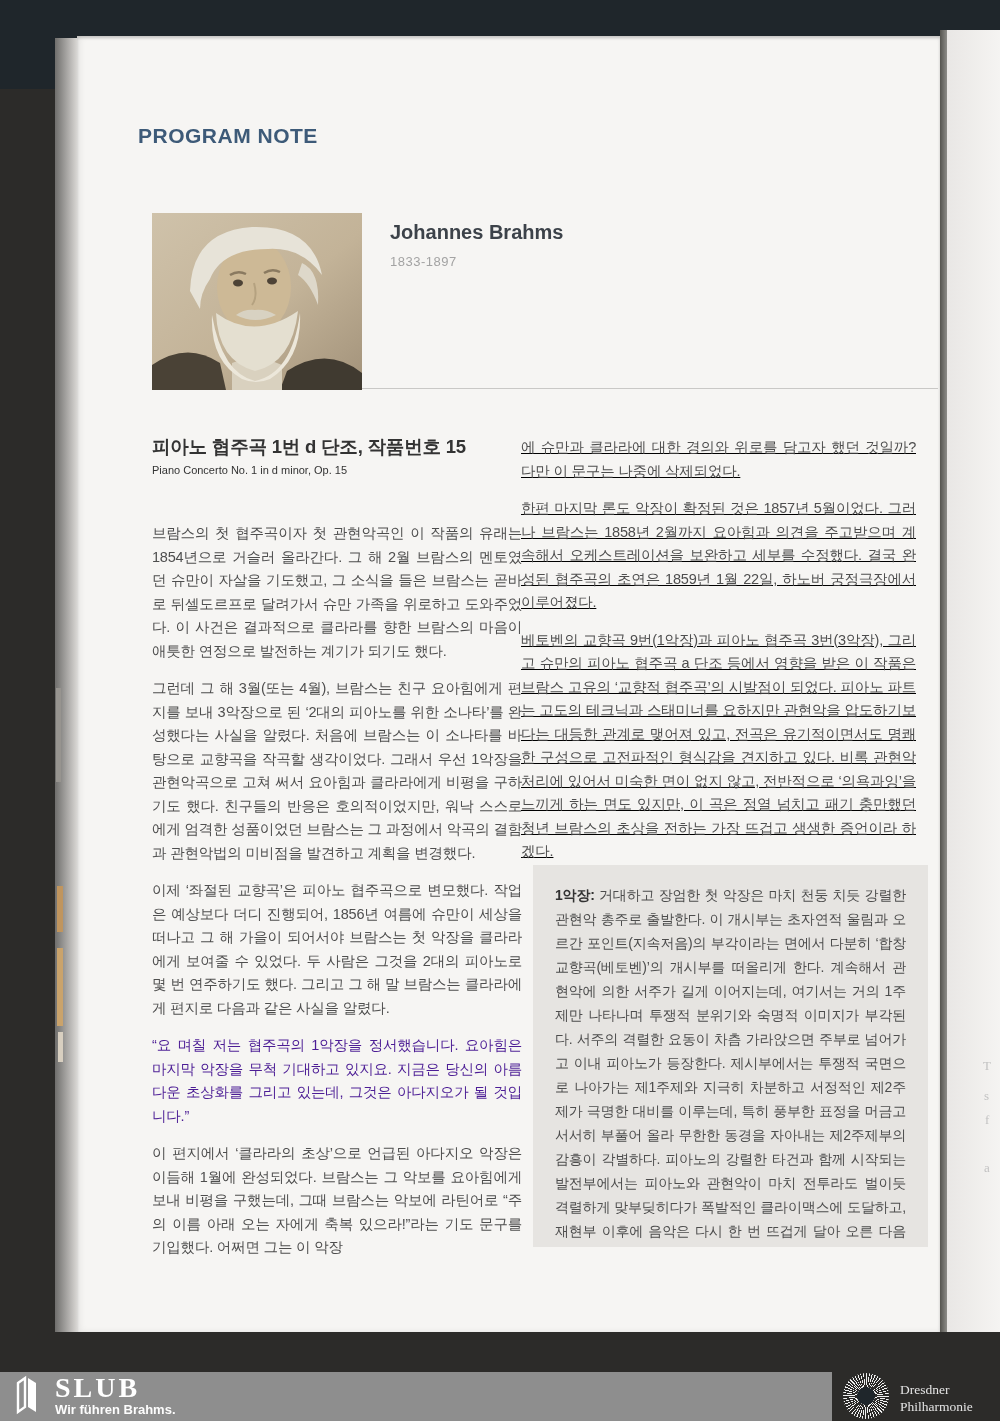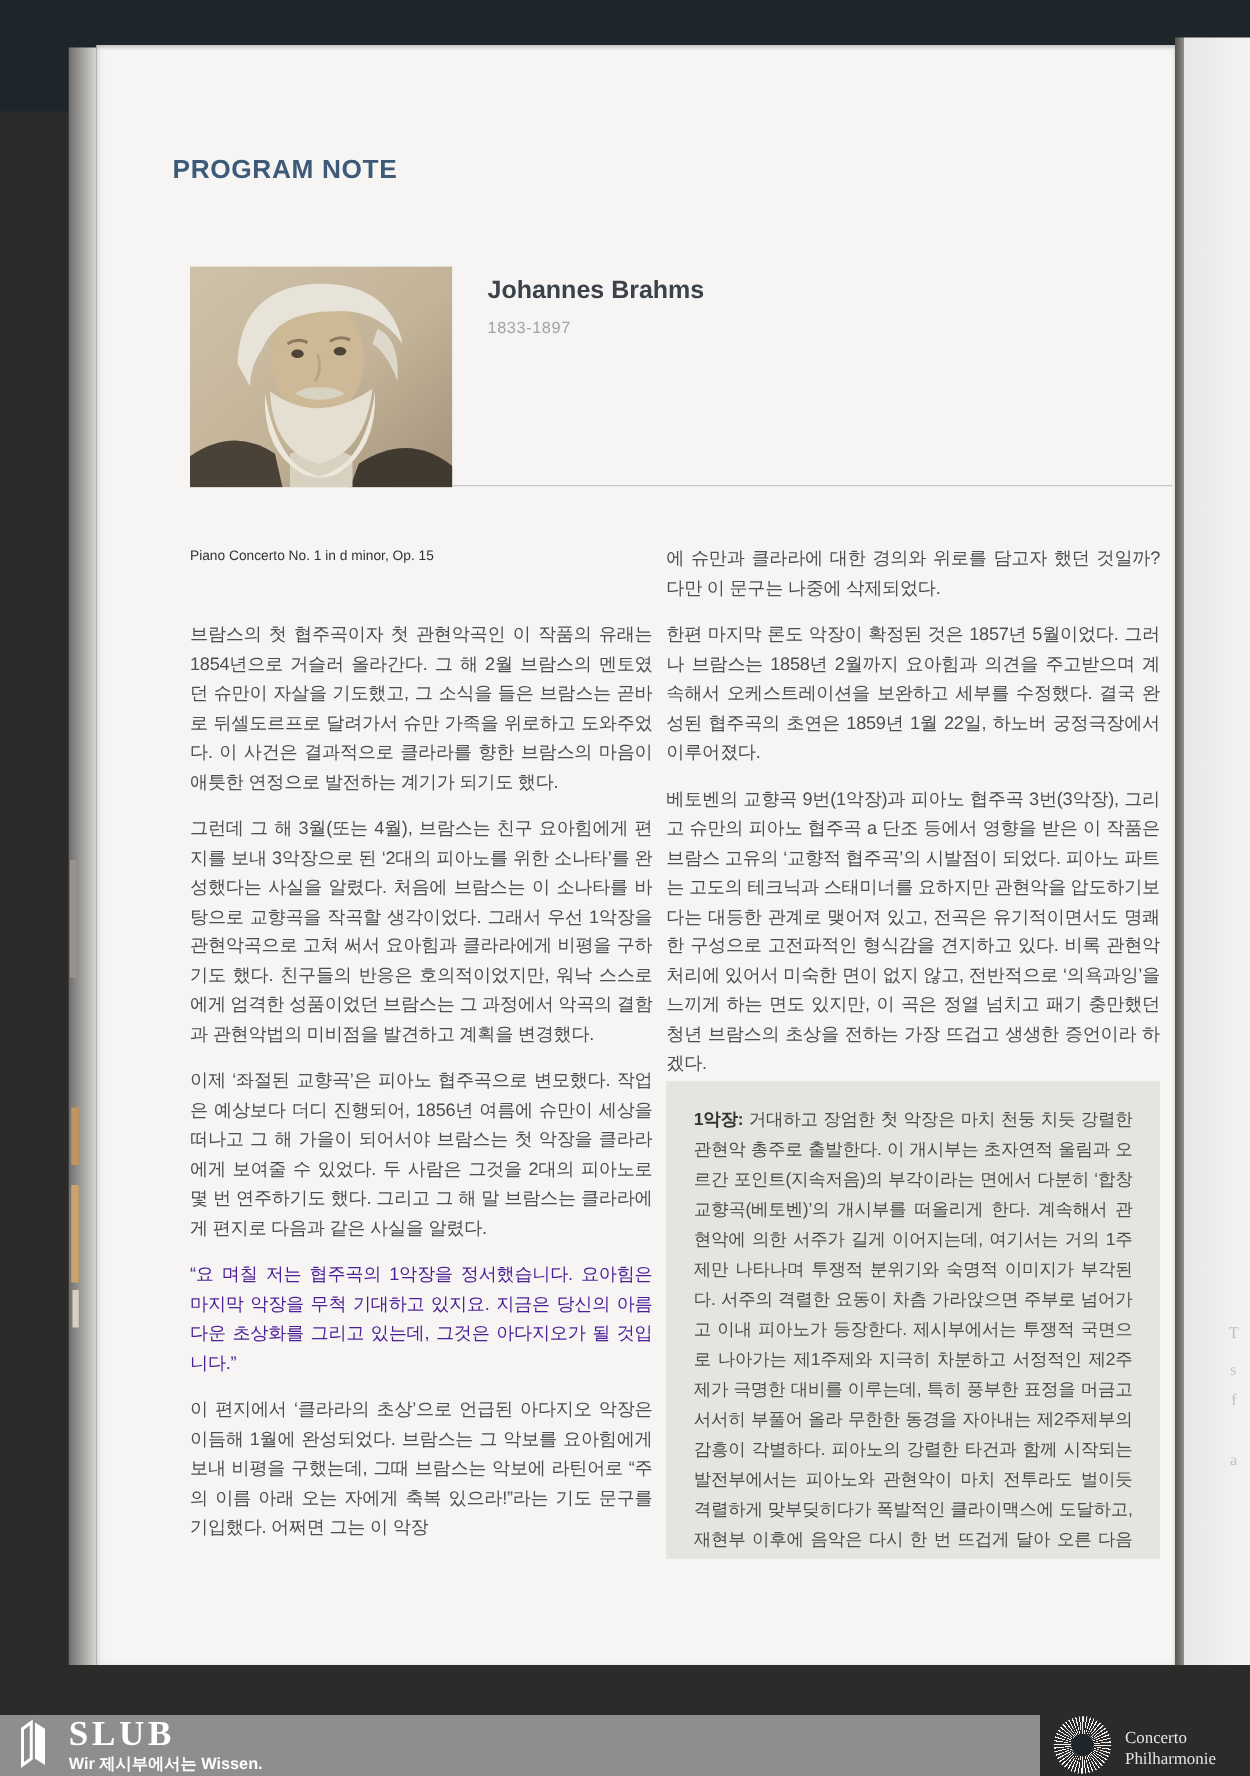--- a/index.html
+++ b/index.html
@@ -52,21 +52,21 @@
   .composer-block { position:absolute; left:313px; top:176px; }
   .composer-ko { font-size:34px; font-weight:400; color:#5a646d; letter-spacing:2px; }
   .composer-en { margin-top:9px; font-size:20px; font-weight:700; color:#3c4249; }
   .composer-dates { margin-top:10px; font-size:13px; color:#a3a3a3; letter-spacing:.5px; }
   .rule {
     position:absolute; left:285px; top:352px; width:576px; height:1px; background:#c9c8c6;
   }
   
   .col { position:absolute; top:398px; overflow:hidden; }
   .col-left  { left:75px;  width:370px; height:862px; }
-  .col-right { left:456px; width:395px; height:431px; }
+  .col-right { left:444px; width:395px; height:431px;text-decoration:underline; }
   .work-title-ko { font-size:18.5px; font-weight:700; color:#333; letter-spacing:-.2px; }
   .work-title-en { margin-top:5px; font-size:11px; font-weight:400; color:#333; }
   .body-p {
     margin-top:14px; font-size:14.5px; line-height:23.5px; color:#4e4e4e;
     text-align:justify; letter-spacing:-.2px;
   }
   .col-left .body-p.first { margin-top:46px; }
   .col-right .body-p.first { margin-top:2px; }
   .quote { color:#4c1d95; }
   .movement-box {
@@ -154,20 +154,21 @@
   </div>
 
   <div class="composer-block">
     <div class="composer-en">Johannes Brahms</div>
     <div class="composer-dates">1833-1897</div>
   </div>
 
   <div class="rule"></div>
 
   <div class="col col-left">
+    <div class="work-title-ko">피아노 협주곡 1번 d 단조, 작품번호 15</div>
     <div class="work-title-en">Piano Concerto No. 1 in d minor, Op. 15</div>
     <p class="body-p first">브람스의 첫 협주곡이자 첫 관현악곡인 이 작품의 유래는 1854년으로 거슬러 올라간다. 그 해 2월 브람스의 멘토였던 슈만이 자살을 기도했고, 그 소식을 들은 브람스는 곧바로 뒤셀도르프로 달려가서 슈만 가족을 위로하고 도와주었다. 이 사건은 결과적으로 클라라를 향한 브람스의 마음이 애틋한 연정으로 발전하는 계기가 되기도 했다.</p>
     <p class="body-p">그런데 그 해 3월(또는 4월), 브람스는 친구 요아힘에게 편지를 보내 3악장으로 된 ‘2대의 피아노를 위한 소나타’를 완성했다는 사실을 알렸다. 처음에 브람스는 이 소나타를 바탕으로 교향곡을 작곡할 생각이었다. 그래서 우선 1악장을 관현악곡으로 고쳐 써서 요아힘과 클라라에게 비평을 구하기도 했다. 친구들의 반응은 호의적이었지만, 워낙 스스로에게 엄격한 성품이었던 브람스는 그 과정에서 악곡의 결함과 관현악법의 미비점을 발견하고 계획을 변경했다.</p>
     <p class="body-p">이제 ‘좌절된 교향곡’은 피아노 협주곡으로 변모했다. 작업은 예상보다 더디 진행되어, 1856년 여름에 슈만이 세상을 떠나고 그 해 가을이 되어서야 브람스는 첫 악장을 클라라에게 보여줄 수 있었다. 두 사람은 그것을 2대의 피아노로 몇 번 연주하기도 했다. 그리고 그 해 말 브람스는 클라라에게 편지로 다음과 같은 사실을 알렸다.</p>
     <p class="body-p quote">“요 며칠 저는 협주곡의 1악장을 정서했습니다. 요아힘은 마지막 악장을 무척 기대하고 있지요. 지금은 당신의 아름다운 초상화를 그리고 있는데, 그것은 아다지오가 될 것입니다.”</p>
     <p class="body-p">이 편지에서 ‘클라라의 초상’으로 언급된 아다지오 악장은 이듬해 1월에 완성되었다. 브람스는 그 악보를 요아힘에게 보내 비평을 구했는데, 그때 브람스는 악보에 라틴어로 “주의 이름 아래 오는 자에게 축복 있으라!”라는 기도 문구를 기입했다. 어쩌면 그는 이 악장</p>
   </div>
 
   <div class="col col-right">
     <p class="body-p first">에 슈만과 클라라에 대한 경의와 위로를 담고자 했던 것일까? 다만 이 문구는 나중에 삭제되었다.</p>
@@ -183,19 +184,19 @@
 
 </div>
 
 <div class="footer-bar"></div>
 
 <svg class="slub-logo" viewBox="0 0 22 40">
   <path d="M2 8 L9 3 L9 32 L2 37 Z" fill="none" stroke="#ffffff" stroke-width="2.4"></path>
   <path d="M12 3 L20 8 L20 37 L12 32 Z" fill="#ffffff"></path>
 </svg>
 <div class="slub-name">SLUB</div>
-<div class="slub-tagline">Wir 제시부에서는 Wissen.</div>
+<div class="slub-tagline">Wir führen Brahms.</div>
 
 <div class="dp-starburst"></div>
 <div class="dp-text">
-  <div>Concerto</div>
+  <div>Dresdner</div>
   <div>Philharmonie</div>
 </div>
 
 </body></html>

